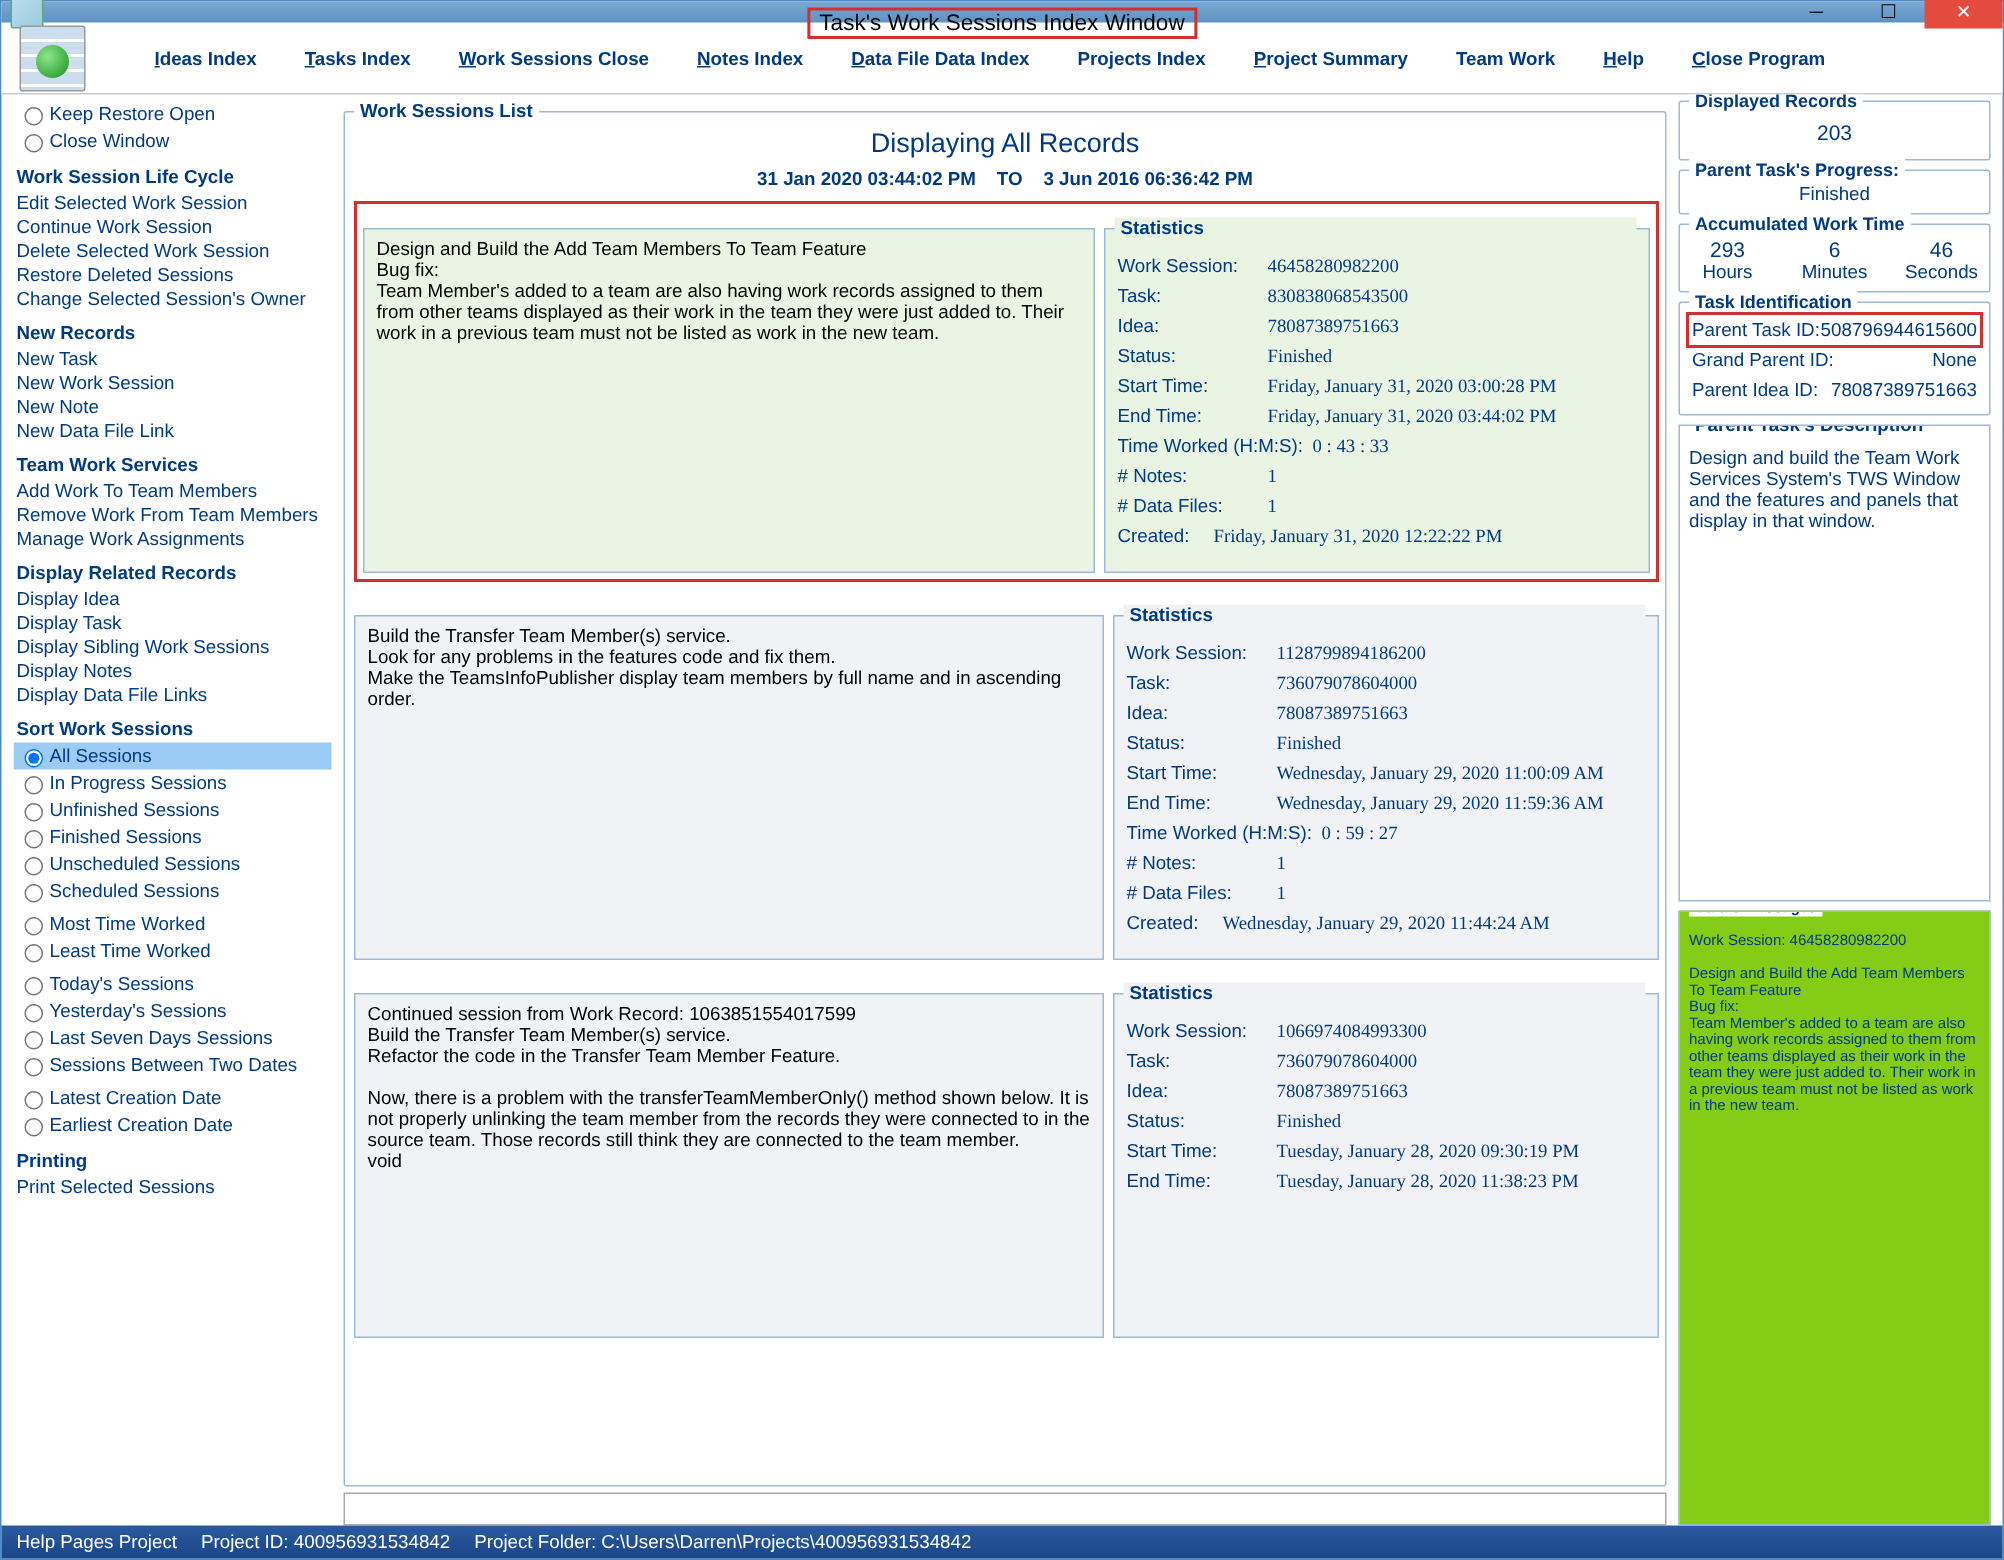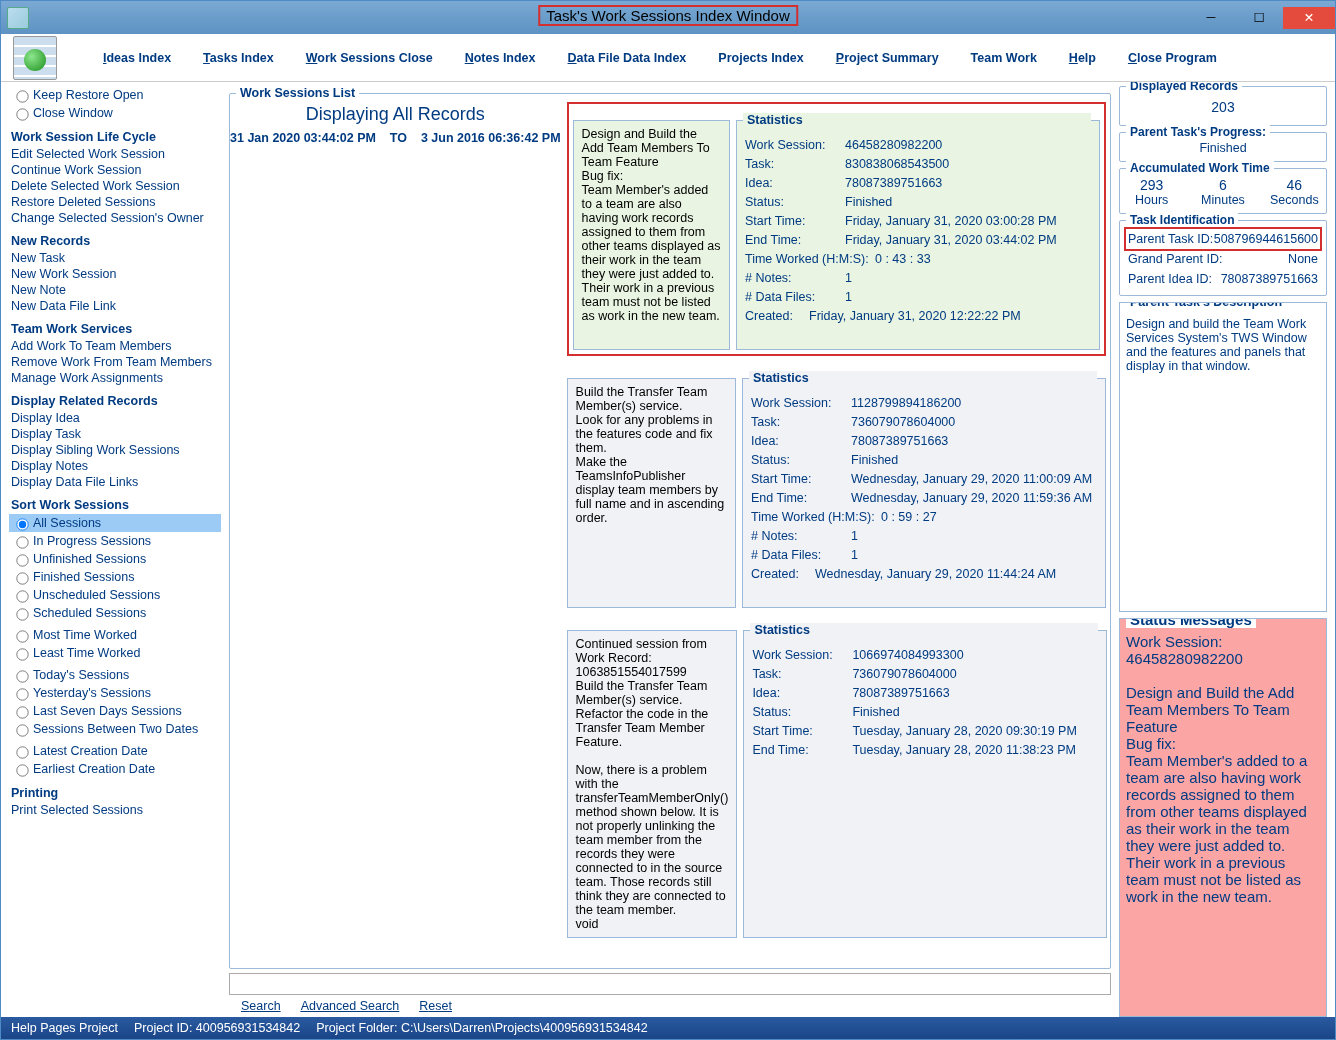--- a/index.html
+++ b/index.html
@@ -11,21 +11,21 @@
     background: #fff;
   }
   .outer {
     width: 1336px; height: 1040px;
     background: #fff;
     border: 1px solid #4e8bc4;
     display: flex;
     flex-direction: column;
   }
   .titlebar {
-    height: 33px;
+    height: 14px;
     background: linear-gradient(#7aa9d3, #5d92c3);
     display: flex;
     align-items: center;
     position: relative;
     color: #000;
     text-align: right;
   }
   .titlebar-icon {
     width: 22px; height: 22px; margin-left: 6px;
     background: linear-gradient(135deg,#bde,#9cd);
@@ -120,21 +120,21 @@
     flex-direction: column;
     margin-left: 6px;
     margin-right: 2px;
   }
   fieldset.ws-list {
     border: 1px solid #9db9d9;
     border-radius: 2px;
     padding: 0;
     margin: 0;
     flex: 1;
-    display: flex; flex-direction: row;
+    display: flex; flex-direction: column;
     overflow: hidden;
   }
   fieldset.ws-list > legend {
     color: #003b82; font-weight: bold;
     padding: 0 4px;
     margin-left: 6px;
   }
   .ws-header { text-align: center; padding: 4px 0 6px; }
   .ws-header .disp { font-size: 18px; color: #003b82; }
   .ws-header .daterange { font-size: 12.5px; font-weight: bold; color: #003b82; margin-top: 6px; }
@@ -178,21 +178,21 @@
     color: #003b82;
     font-weight: bold;
     margin-left: -2px;
   }
   .record.plain .desc-box,
   .record.plain .stats-box,
   .record.plain .stats-legend { background: #f0f2f6; }
 
   .stat-row { display: flex; padding: 2.5px 0; color: #003b82; }
   .stat-label { width: 100px; flex-shrink: 0; }
-  .stat-val { color: #003b82; }
+  .stat-val { color: #003b82; font-family: Liberation Serif, serif; }
   .search-links a { color: #003b82; }
   .search-links .ul { text-decoration: underline; }
 
   
   .rightpanel {
     width: 208px;
     display: flex;
     flex-direction: column;
     gap: 6px;
     margin-left: 6px;
@@ -222,23 +222,23 @@
   .idrow.hl { border: 2px solid #d32f2f; margin: -2px; padding: 3px 2px; }
 
   .desc-area, .status-area {
     border: 1px solid #9db9d9;
     flex: 1;
     position: relative;
     padding: 8px 6px 4px 6px;
     overflow: hidden;
   }
   .status-area {
-    background: #fca5a5;
+    background: #84cc16;
     color: #003b82;
-    font-size: 15px;
+    font-size: 10px;
   }
   .status-area .rlegend, .desc-area .rlegend {
     position: absolute; top: -8px; left: 6px; background: #fff;
     padding: 0 4px; font-weight: bold; color: #003b82;
   }
   .status-area .rlegend { background: #fff; }
 
   
   .statusbar {
     height: 22px;
@@ -521,25 +521,20 @@
                   <div class="stat-val">Tuesday, January 28, 2020   11:38:23 PM</div>
                 </div>
               </div>
             </div>
           </div>
       </fieldset>
 
       <div style="padding:4px 0 0 0;">
         <input type="text" style="width: 100%; height: 22px; border: 1px solid rgb(170, 170, 170);">
       </div>
-      <div class="search-links" style="padding:4px 0 4px 12px; display:flex; gap:20px;">
-        <a href="#"><span class="ul">S</span><span>earch</span></a>
-        <a href="#"><span class="ul">A</span><span>dvanced Search</span></a>
-        <a href="#"><span class="ul">R</span><span>eset</span></a>
-      </div>
     </div>
 
     <div class="rightpanel">
       <div class="rbox">
         <span class="rlegend">Displayed Records</span>
         <div class="val-center" style="font-size:14px; padding:4px 0;">203</div>
       </div>
       <div class="rbox">
         <span class="rlegend">Parent Task's Progress:</span>
         <div class="val-center">Finished</div>

